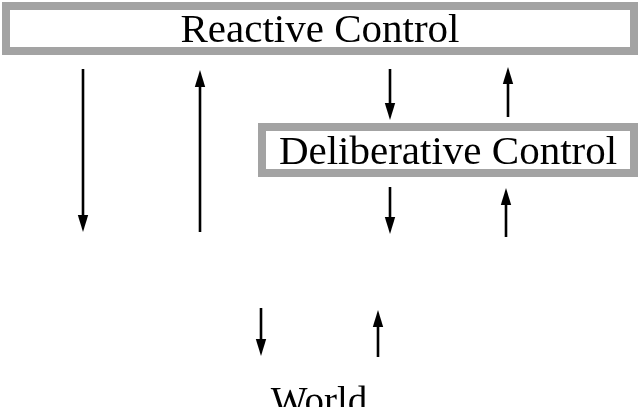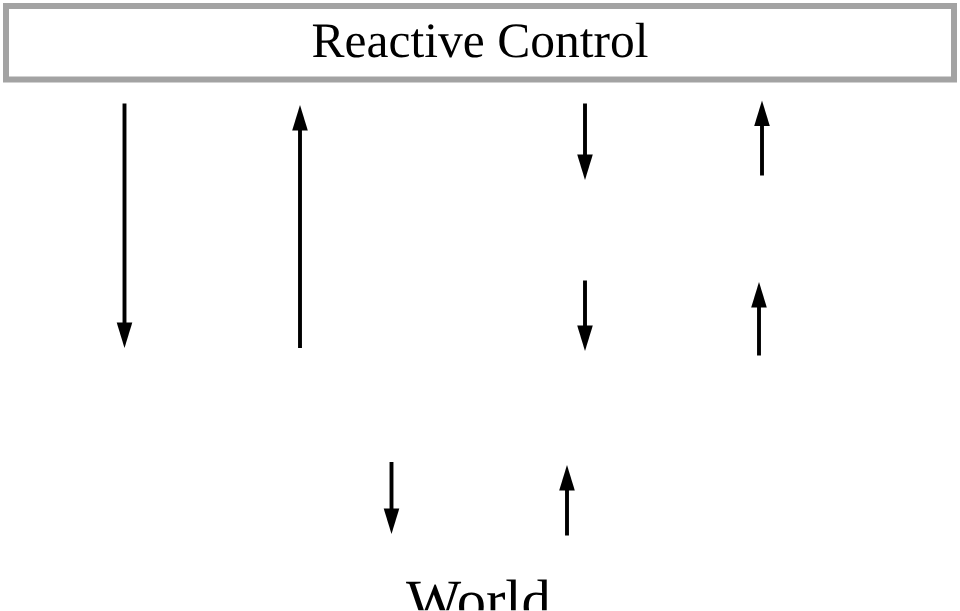--- a/index.html
+++ b/index.html
@@ -19,26 +19,26 @@
   .arrows-layer {
     position: absolute;
     left: 0;
     top: 0;
     width: 640px;
     height: 407px;
   }
   .node-box {
     position: absolute;
     box-sizing: border-box;
-    border: 4px solid #a3a3a3;
+    border: 8px solid #a3a3a3;
     background: #ffffff;
     display: flex;
     align-items: center;
     justify-content: center;
-    font-size: 33px;
+    font-size: 41px;
     line-height: 1;
     white-space: nowrap;
   }
   .box-reactive {
     left: 2px;
     top: 2px;
     width: 636px;
     height: 53px;
   }
   .box-deliberative {
@@ -101,17 +101,20 @@
       <g>
         <line x1="378" x2="378" y1="357" y2="325" stroke="#000000" stroke-width="2.6"></line>
         <polygon points="378,310 372.8,327 383.2,327" fill="#000000"></polygon>
       </g>
     </svg>
 
   <div class="node-box box-reactive">
     <span>Reactive Control</span>
   </div>
 
+  <div class="node-box box-deliberative">
+    <span>Deliberative Control</span>
+  </div>
 
 
   <div class="world-label">World</div>
 
 </div>
 
 </body></html>

